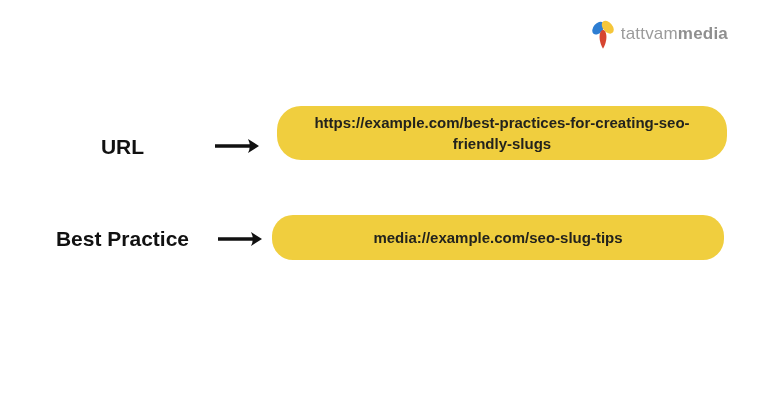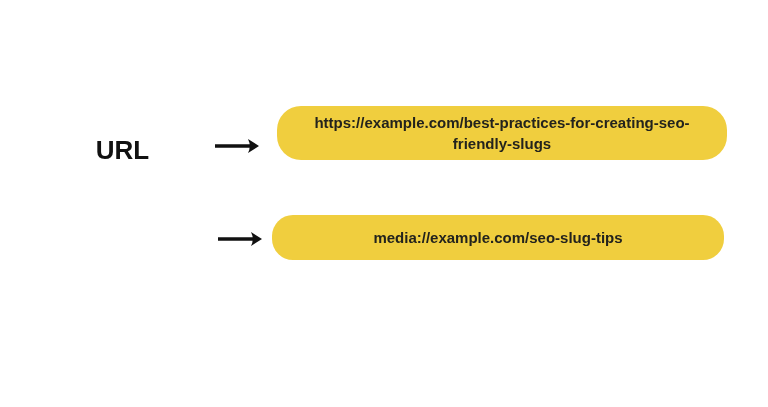--- a/index.html
+++ b/index.html
@@ -27,21 +27,21 @@
     white-space: nowrap;
   }
   .logo-text .light { font-weight: 400; }
   .logo-text .bold  { font-weight: 700; color: #8f8f8f; }
 
   
   .row-label {
     position: absolute;
     text-align: center;
     font-weight: 700;
-    font-size: 26px;
+    font-size: 21px;
     color: #111111;
     white-space: nowrap;
   }
   .label-1 { left: 40px;  top: 135px; width: 165px; }
   .label-2 { left: 25px;  top: 227px; width: 195px; }
 
   .arrow { position: absolute; width: 46px; height: 18px; }
   .arrow-1 { left: 214px; top: 137px; }
   .arrow-2 { left: 217px; top: 230px; }
 
@@ -57,32 +57,43 @@
     padding: 0 14px;
   }
   .pill-1 { left: 277px; top: 106px; width: 450px; height: 54px; border-radius: 24px; }
   .pill-2 { left: 272px; top: 215px; width: 452px; height: 45px; border-radius: 21px; }
 </style>
 </head>
 <body>
 
 <div class="canvas">
 
+  <div class="logo">
+    <svg class="logo-icon" viewBox="0 0 30 34" xmlns="http://www.w3.org/2000/svg">
+      <ellipse cx="9.5" cy="9" rx="5.5" ry="8.5" transform="rotate(40 9.5 9)" fill="#2d7dd2"></ellipse>
+      <ellipse cx="20.5" cy="8" rx="5.5" ry="8.5" transform="rotate(-40 20.5 8)" fill="#f5c63a"></ellipse>
+      <path d="M15 33 C11 26 9.8 18 12.4 13 C13.8 10.6 16.2 10.6 17.6 13 C20.2 18 19 26 15 33 Z" fill="#d64530"></path>
+    </svg>
+    <div class="logo-text">
+      <span class="light">tattvam</span><span class="bold">media</span>
+    </div>
+  </div>
 
   <div class="row-label label-1">URL</div>
 
   <svg class="arrow arrow-1" viewBox="0 0 46 18" xmlns="http://www.w3.org/2000/svg">
     <line x1="1" y1="9" x2="36" y2="9" stroke="#111111" stroke-width="3.6"></line>
     <path d="M34 2 L45 9 L34 16 Q37.5 9 34 2 Z" fill="#111111"></path>
   </svg>
 
   <div class="pill pill-1">
     <span>https://example.com/best-practices-for-creating-seo-friendly-slugs</span>
   </div>
 
+  <div class="row-label label-2">Best Practice</div>
 
   <svg class="arrow arrow-2" viewBox="0 0 46 18" xmlns="http://www.w3.org/2000/svg">
     <line x1="1" y1="9" x2="36" y2="9" stroke="#111111" stroke-width="3.6"></line>
     <path d="M34 2 L45 9 L34 16 Q37.5 9 34 2 Z" fill="#111111"></path>
   </svg>
 
   <div class="pill pill-2">
     <span>media://example.com/seo-slug-tips</span>
   </div>
 

